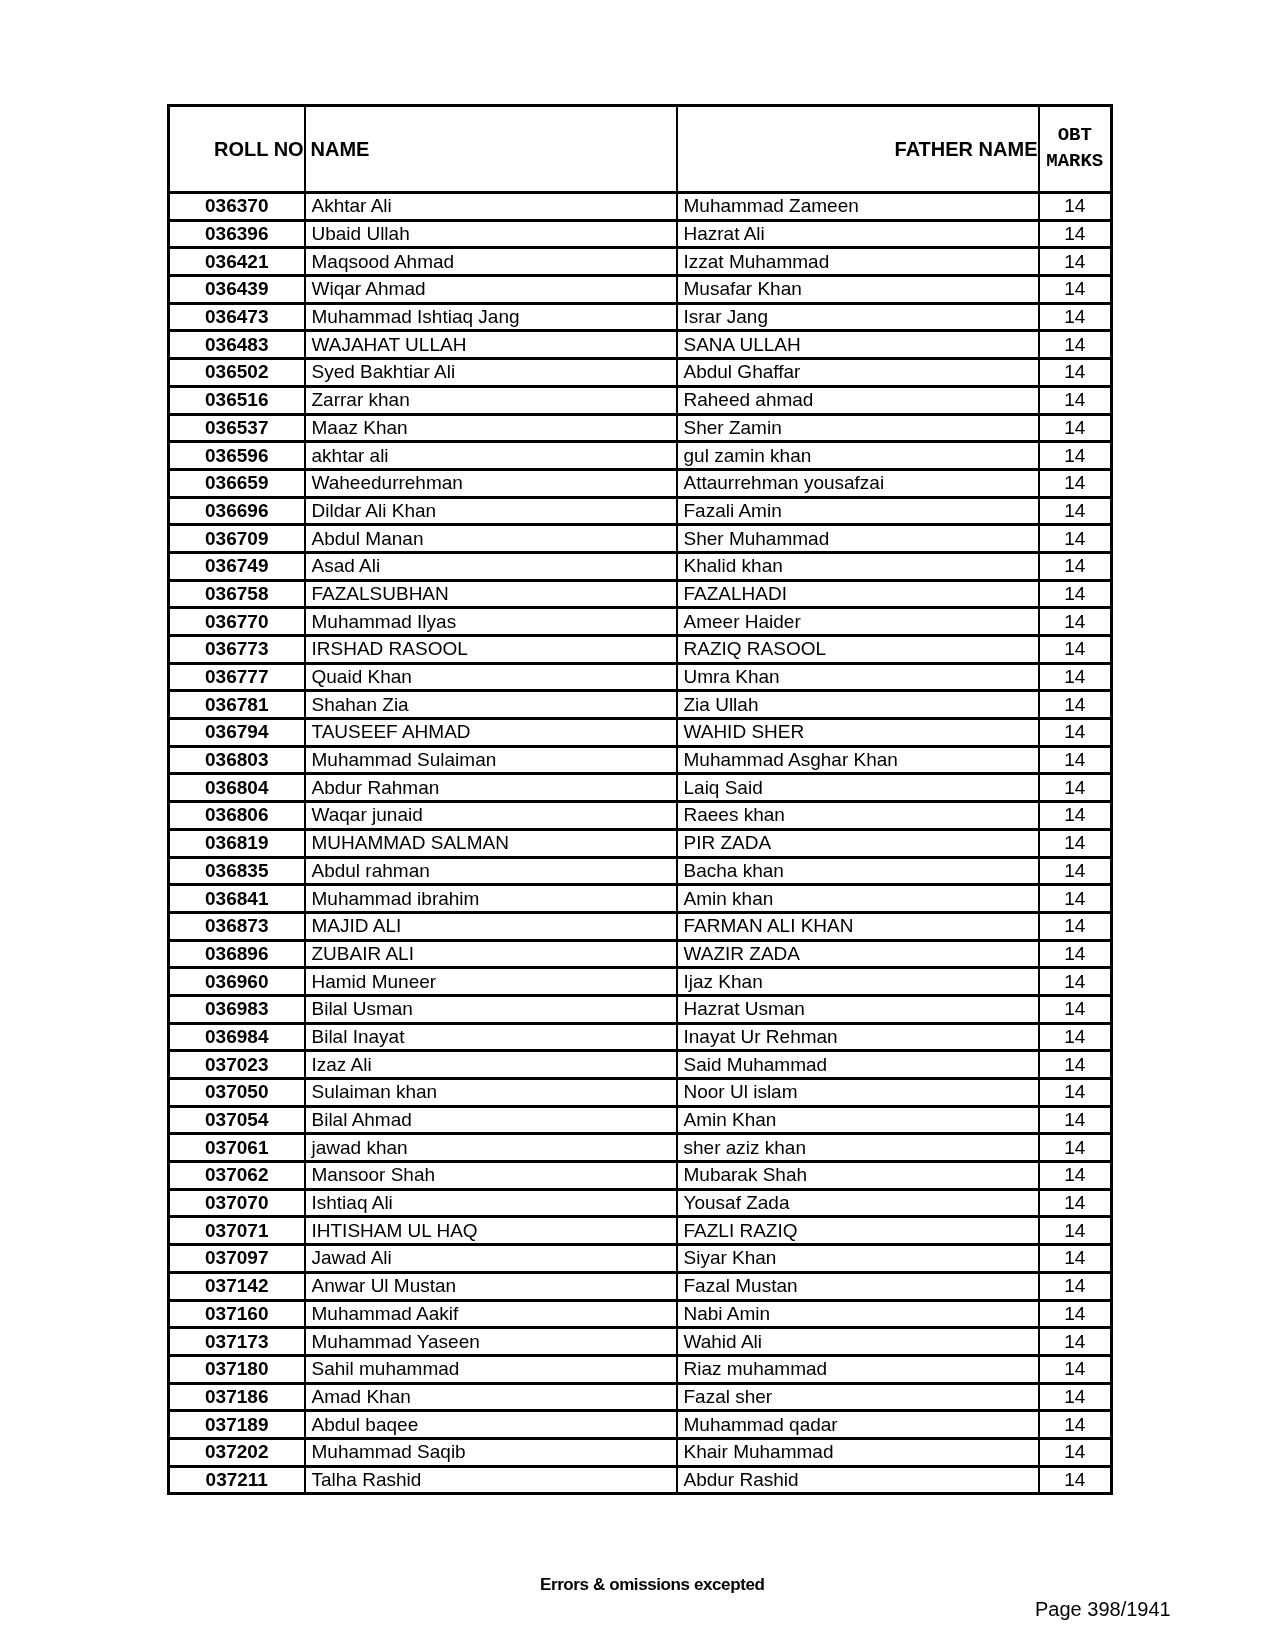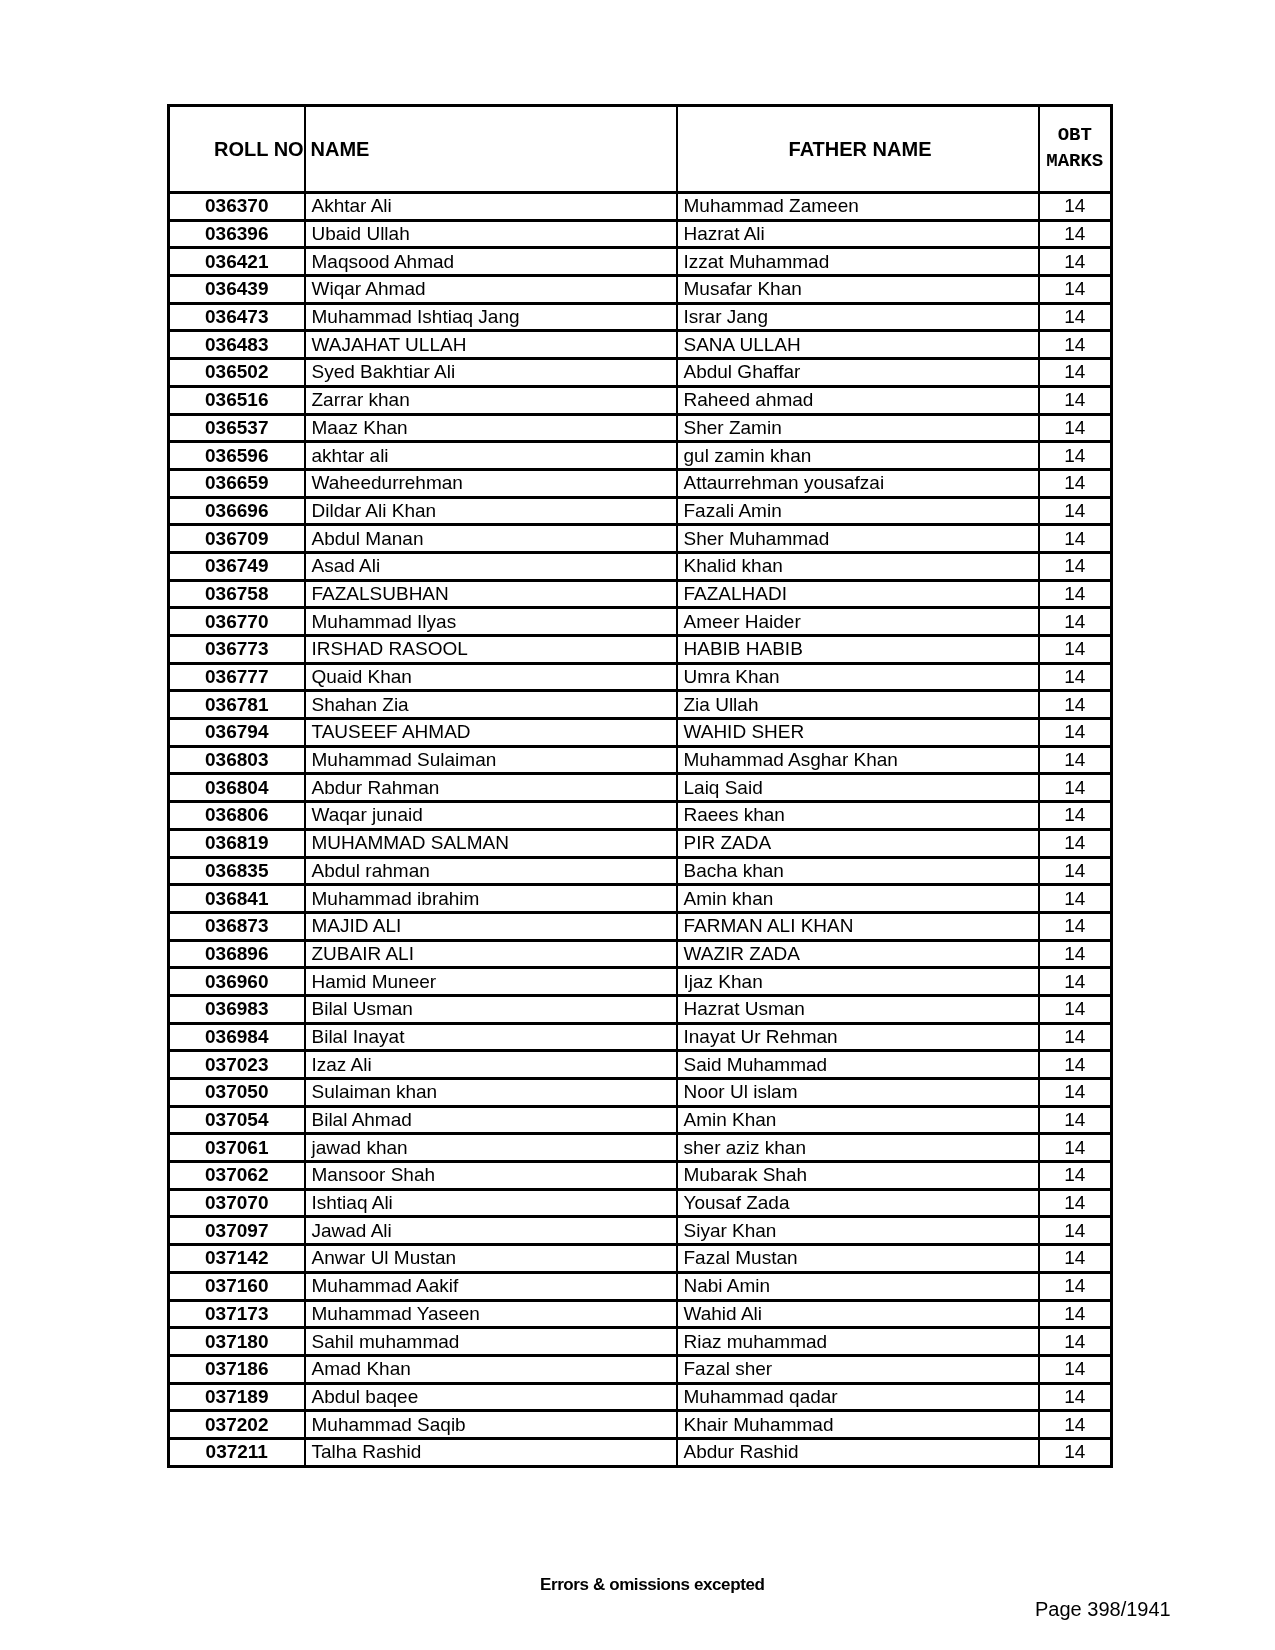--- a/index.html
+++ b/index.html
@@ -43,21 +43,21 @@
   }
   thead th {
     height: 84px;
     font-size: 20px;
     font-weight: bold;
     border-bottom-width: 4px;
     white-space: nowrap;
   }
   thead th.h-roll   { text-align: center; padding-left: 44px; }
   thead th.h-name   { text-align: left; padding-left: 5px; }
-  thead th.h-father { text-align: center; padding-left: 5px; }
+  thead th.h-father { text-align: right; padding-left: 5px; }
   thead th.h-marks  {
     text-align: center;
     white-space: normal;
     line-height: 1.35;
     padding: 0 3px;
     font-size: 19px;
     font-family: Liberation Mono, monospace;
   }
   tbody td {
     height: 24.7px;
@@ -207,21 +207,21 @@
         </tr>
         <tr>
           <td class="cell-roll">036770</td>
           <td class="cell-name">Muhammad Ilyas</td>
           <td class="cell-father">Ameer Haider</td>
           <td class="cell-marks">14</td>
         </tr>
         <tr>
           <td class="cell-roll">036773</td>
           <td class="cell-name">IRSHAD RASOOL</td>
-          <td class="cell-father">HABIB HABIB</td>
+          <td class="cell-father">RAZIQ RASOOL</td>
           <td class="cell-marks">14</td>
         </tr>
         <tr>
           <td class="cell-roll">036777</td>
           <td class="cell-name">Quaid Khan</td>
           <td class="cell-father">Umra Khan</td>
           <td class="cell-marks">14</td>
         </tr>
         <tr>
           <td class="cell-roll">036781</td>
@@ -331,20 +331,26 @@
           <td class="cell-father">Mubarak Shah</td>
           <td class="cell-marks">14</td>
         </tr>
         <tr>
           <td class="cell-roll">037070</td>
           <td class="cell-name">Ishtiaq Ali</td>
           <td class="cell-father">Yousaf Zada</td>
           <td class="cell-marks">14</td>
         </tr>
         <tr>
+          <td class="cell-roll">037071</td>
+          <td class="cell-name">IHTISHAM UL HAQ</td>
+          <td class="cell-father">FAZLI RAZIQ</td>
+          <td class="cell-marks">14</td>
+        </tr>
+        <tr>
           <td class="cell-roll">037097</td>
           <td class="cell-name">Jawad Ali</td>
           <td class="cell-father">Siyar Khan</td>
           <td class="cell-marks">14</td>
         </tr>
         <tr>
           <td class="cell-roll">037142</td>
           <td class="cell-name">Anwar Ul Mustan</td>
           <td class="cell-father">Fazal Mustan</td>
           <td class="cell-marks">14</td>

